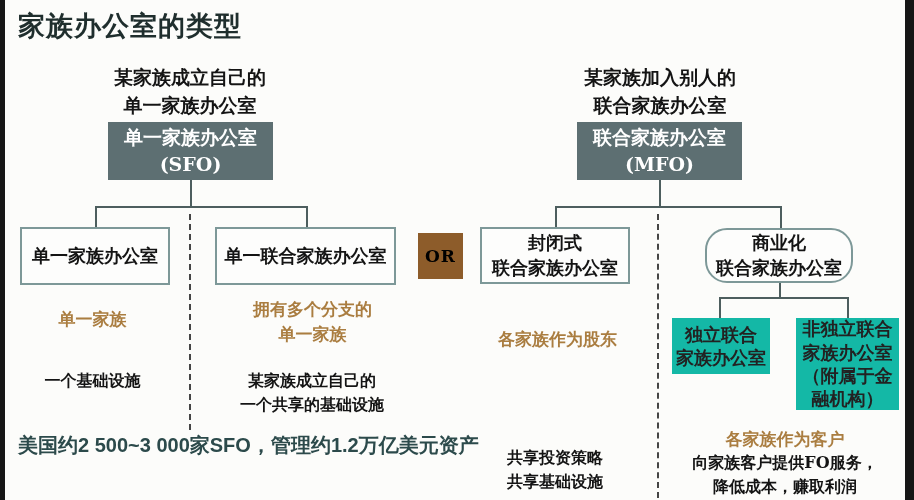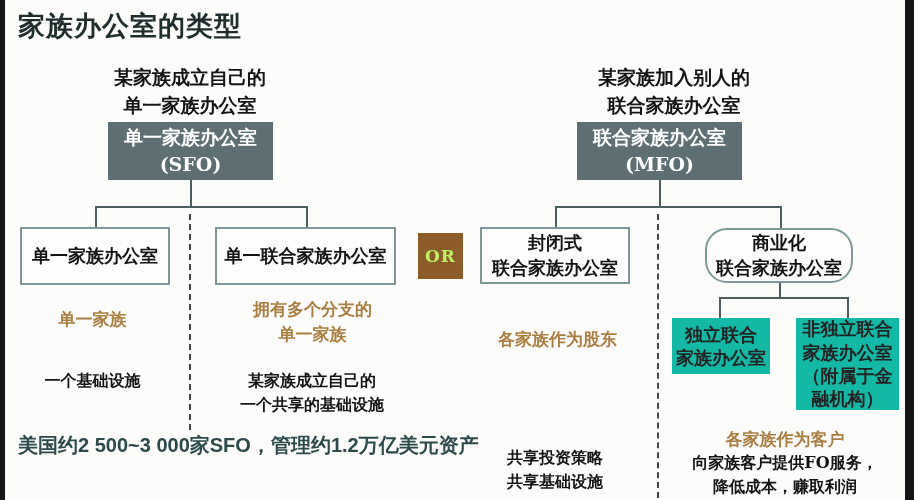--- a/index.html
+++ b/index.html
@@ -33,21 +33,21 @@
     position:absolute; background:#fdfdfc; border:2px solid #7d9898; box-sizing:border-box;
     color:#141414; display:flex; flex-direction:column; align-items:center; justify-content:center;
     font-size:18px; font-weight:bold; line-height:1.35; text-align:center;
   }
   .tanbox {
     position:absolute; background:#14b8a6; color:#222222;
     display:flex; flex-direction:column; align-items:center; justify-content:center;
     font-size:18px; font-weight:bold; line-height:1.3; text-align:center;
   }
   .orbox {
-    position:absolute; background:#8d5c2a; color:#bef264;
+    position:absolute; background:#8d5c2a; color:#000000;
     display:flex; align-items:center; justify-content:center;
     font-size:17px; font-weight:bold; letter-spacing:1px;text-align:center;
   }
 
   .line { position:absolute; background:#4d5e5e; }
   .vline { width:2px; }
   .hline { height:2px; }
   .dash { position:absolute; width:0; border-left:2px dashed #454545; }
 
   .footnote {
@@ -63,21 +63,21 @@
 
   <div class="edge edge-left"></div>
   <div class="edge edge-right"></div>
 
   <h1 class="title">家族办公室的类型</h1>
 
   <div class="txt intro" style="left:100px; top:64px; width:180px;">
     <div>某家族成立自己的</div>
     <div>单一家族办公室</div>
   </div>
-  <div class="txt intro" style="left:584px; top:64px; width:180px;">
+  <div class="txt intro" style="left:570px; top:64px; width:180px;">
     <div>某家族加入别人的</div>
     <div>联合家族办公室</div>
   </div>
 
   <div class="rootbox" style="left:108px; top:122px; width:165px; height:58px;">
     <div>单一家族办公室</div>
     <div>(SFO)</div>
   </div>
   <div class="rootbox" style="left:577px; top:122px; width:165px; height:58px;">
     <div>联合家族办公室</div>

